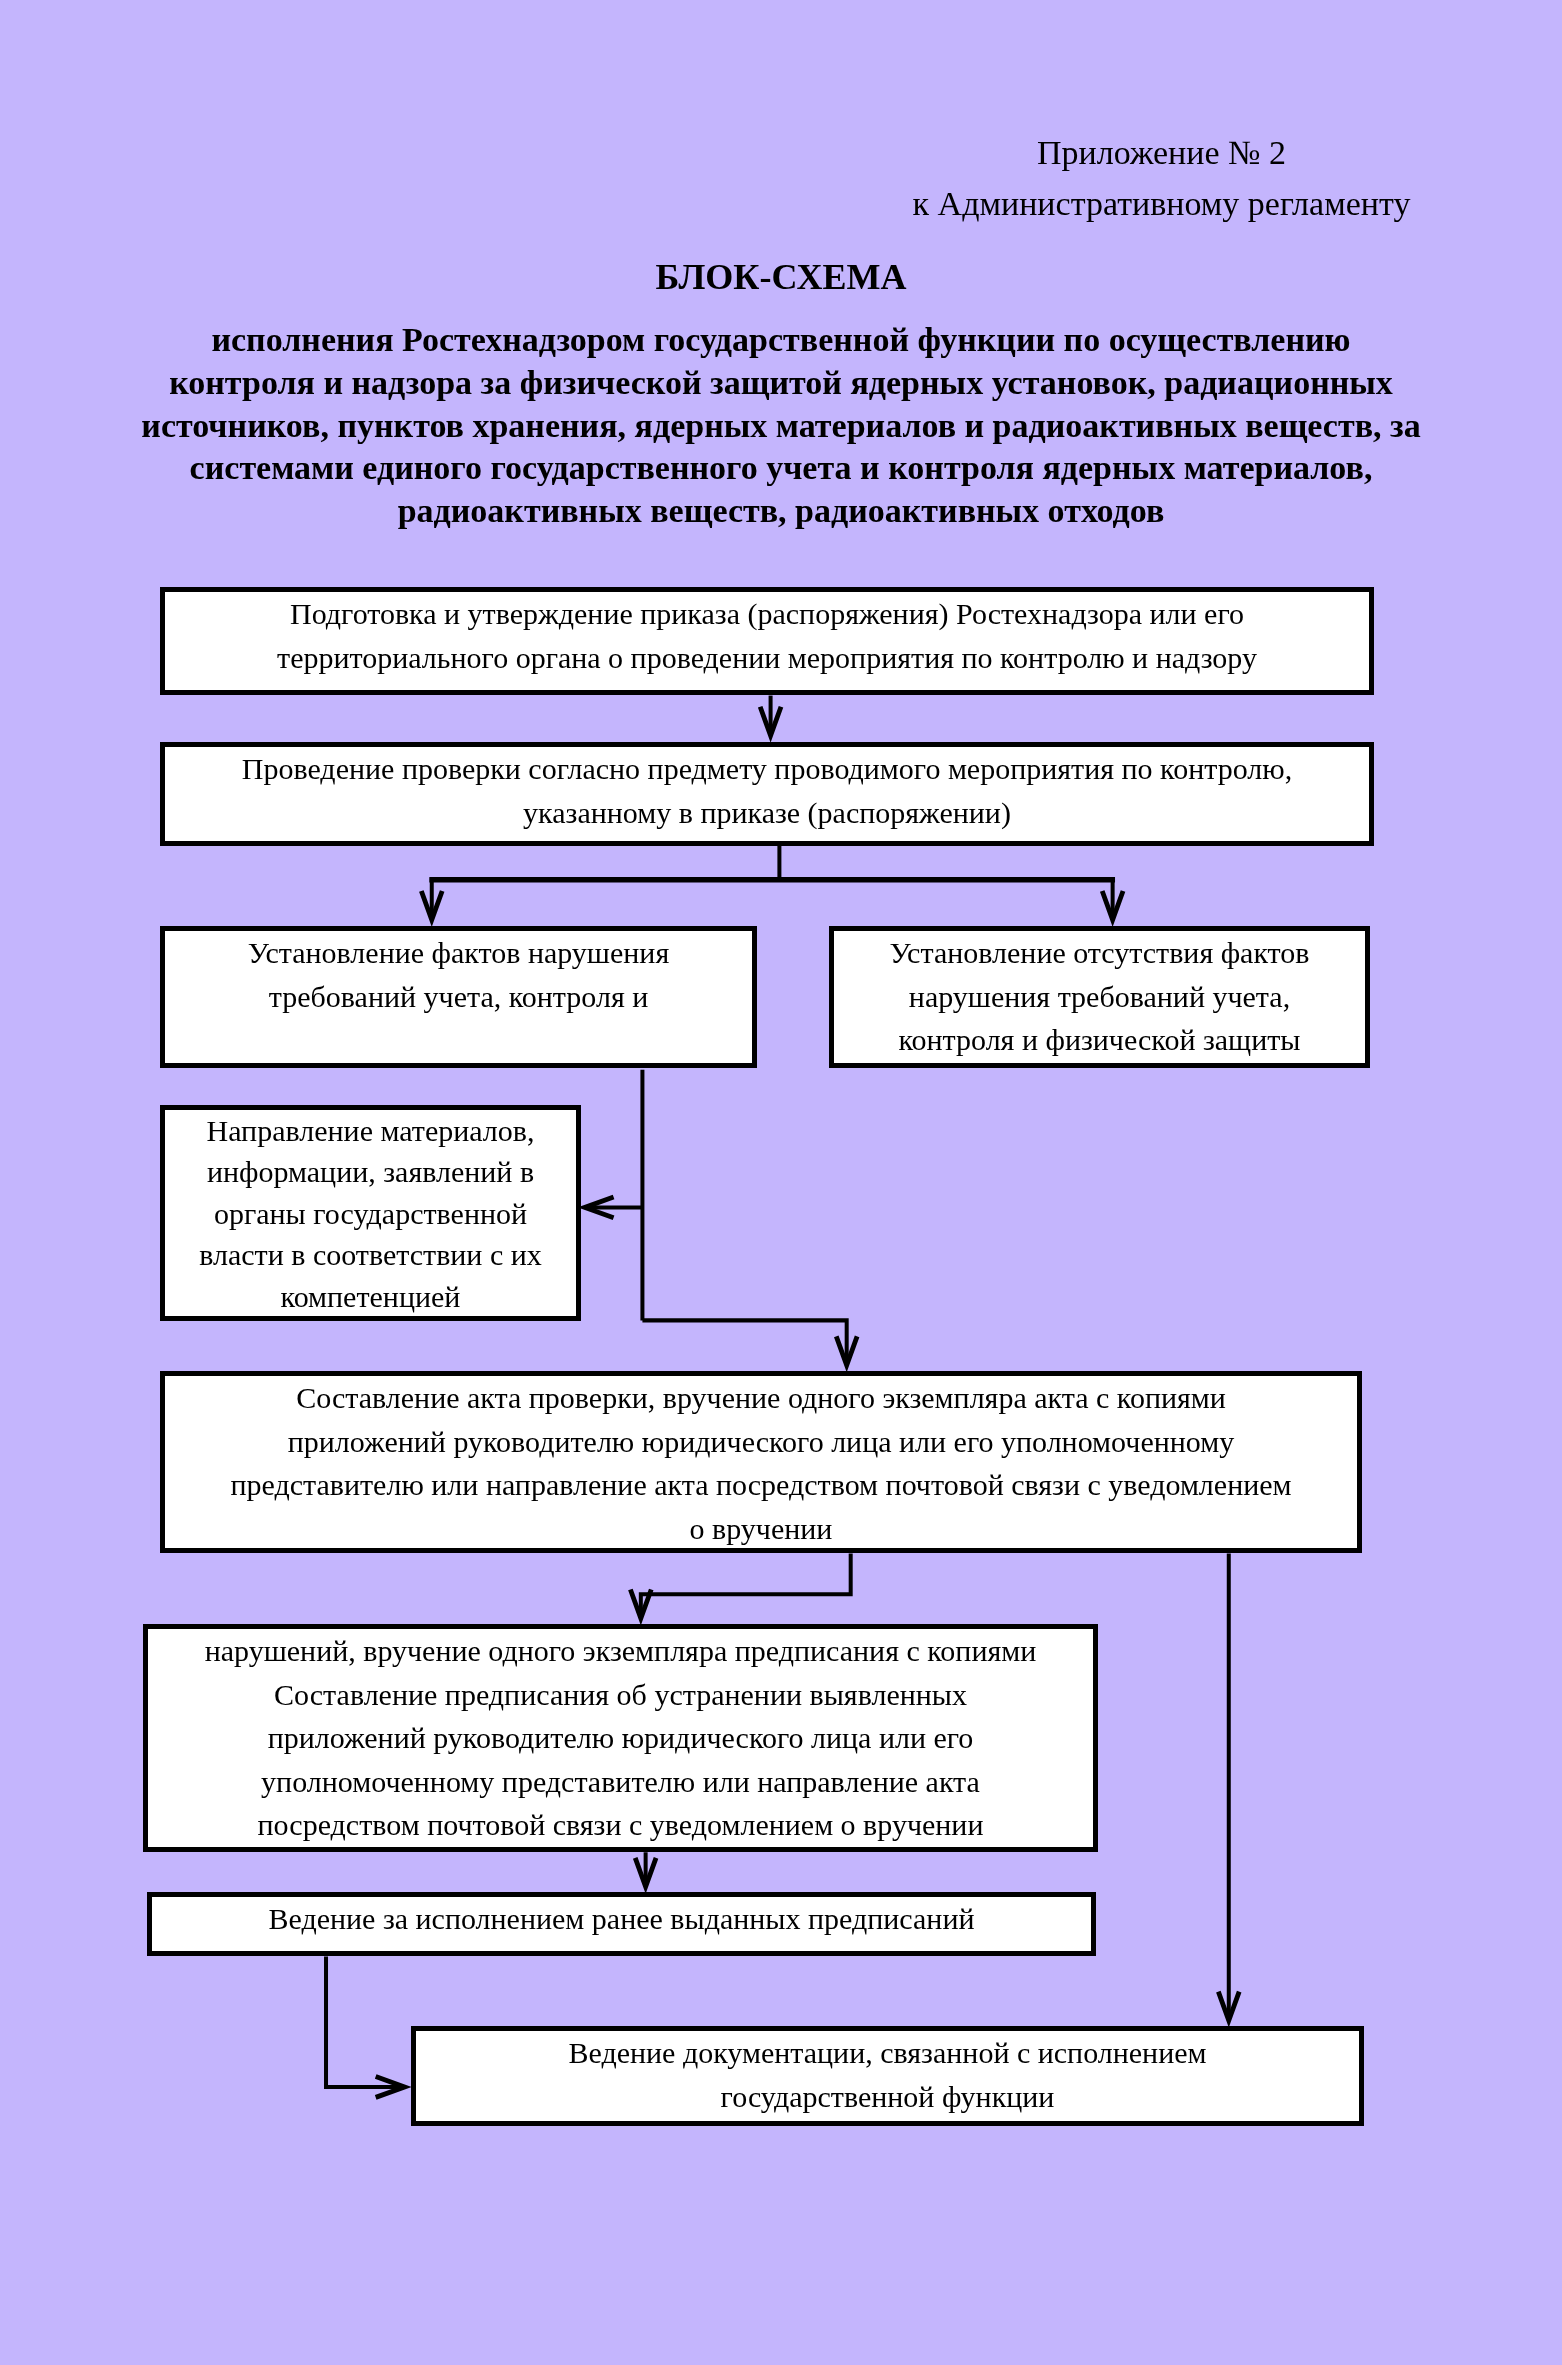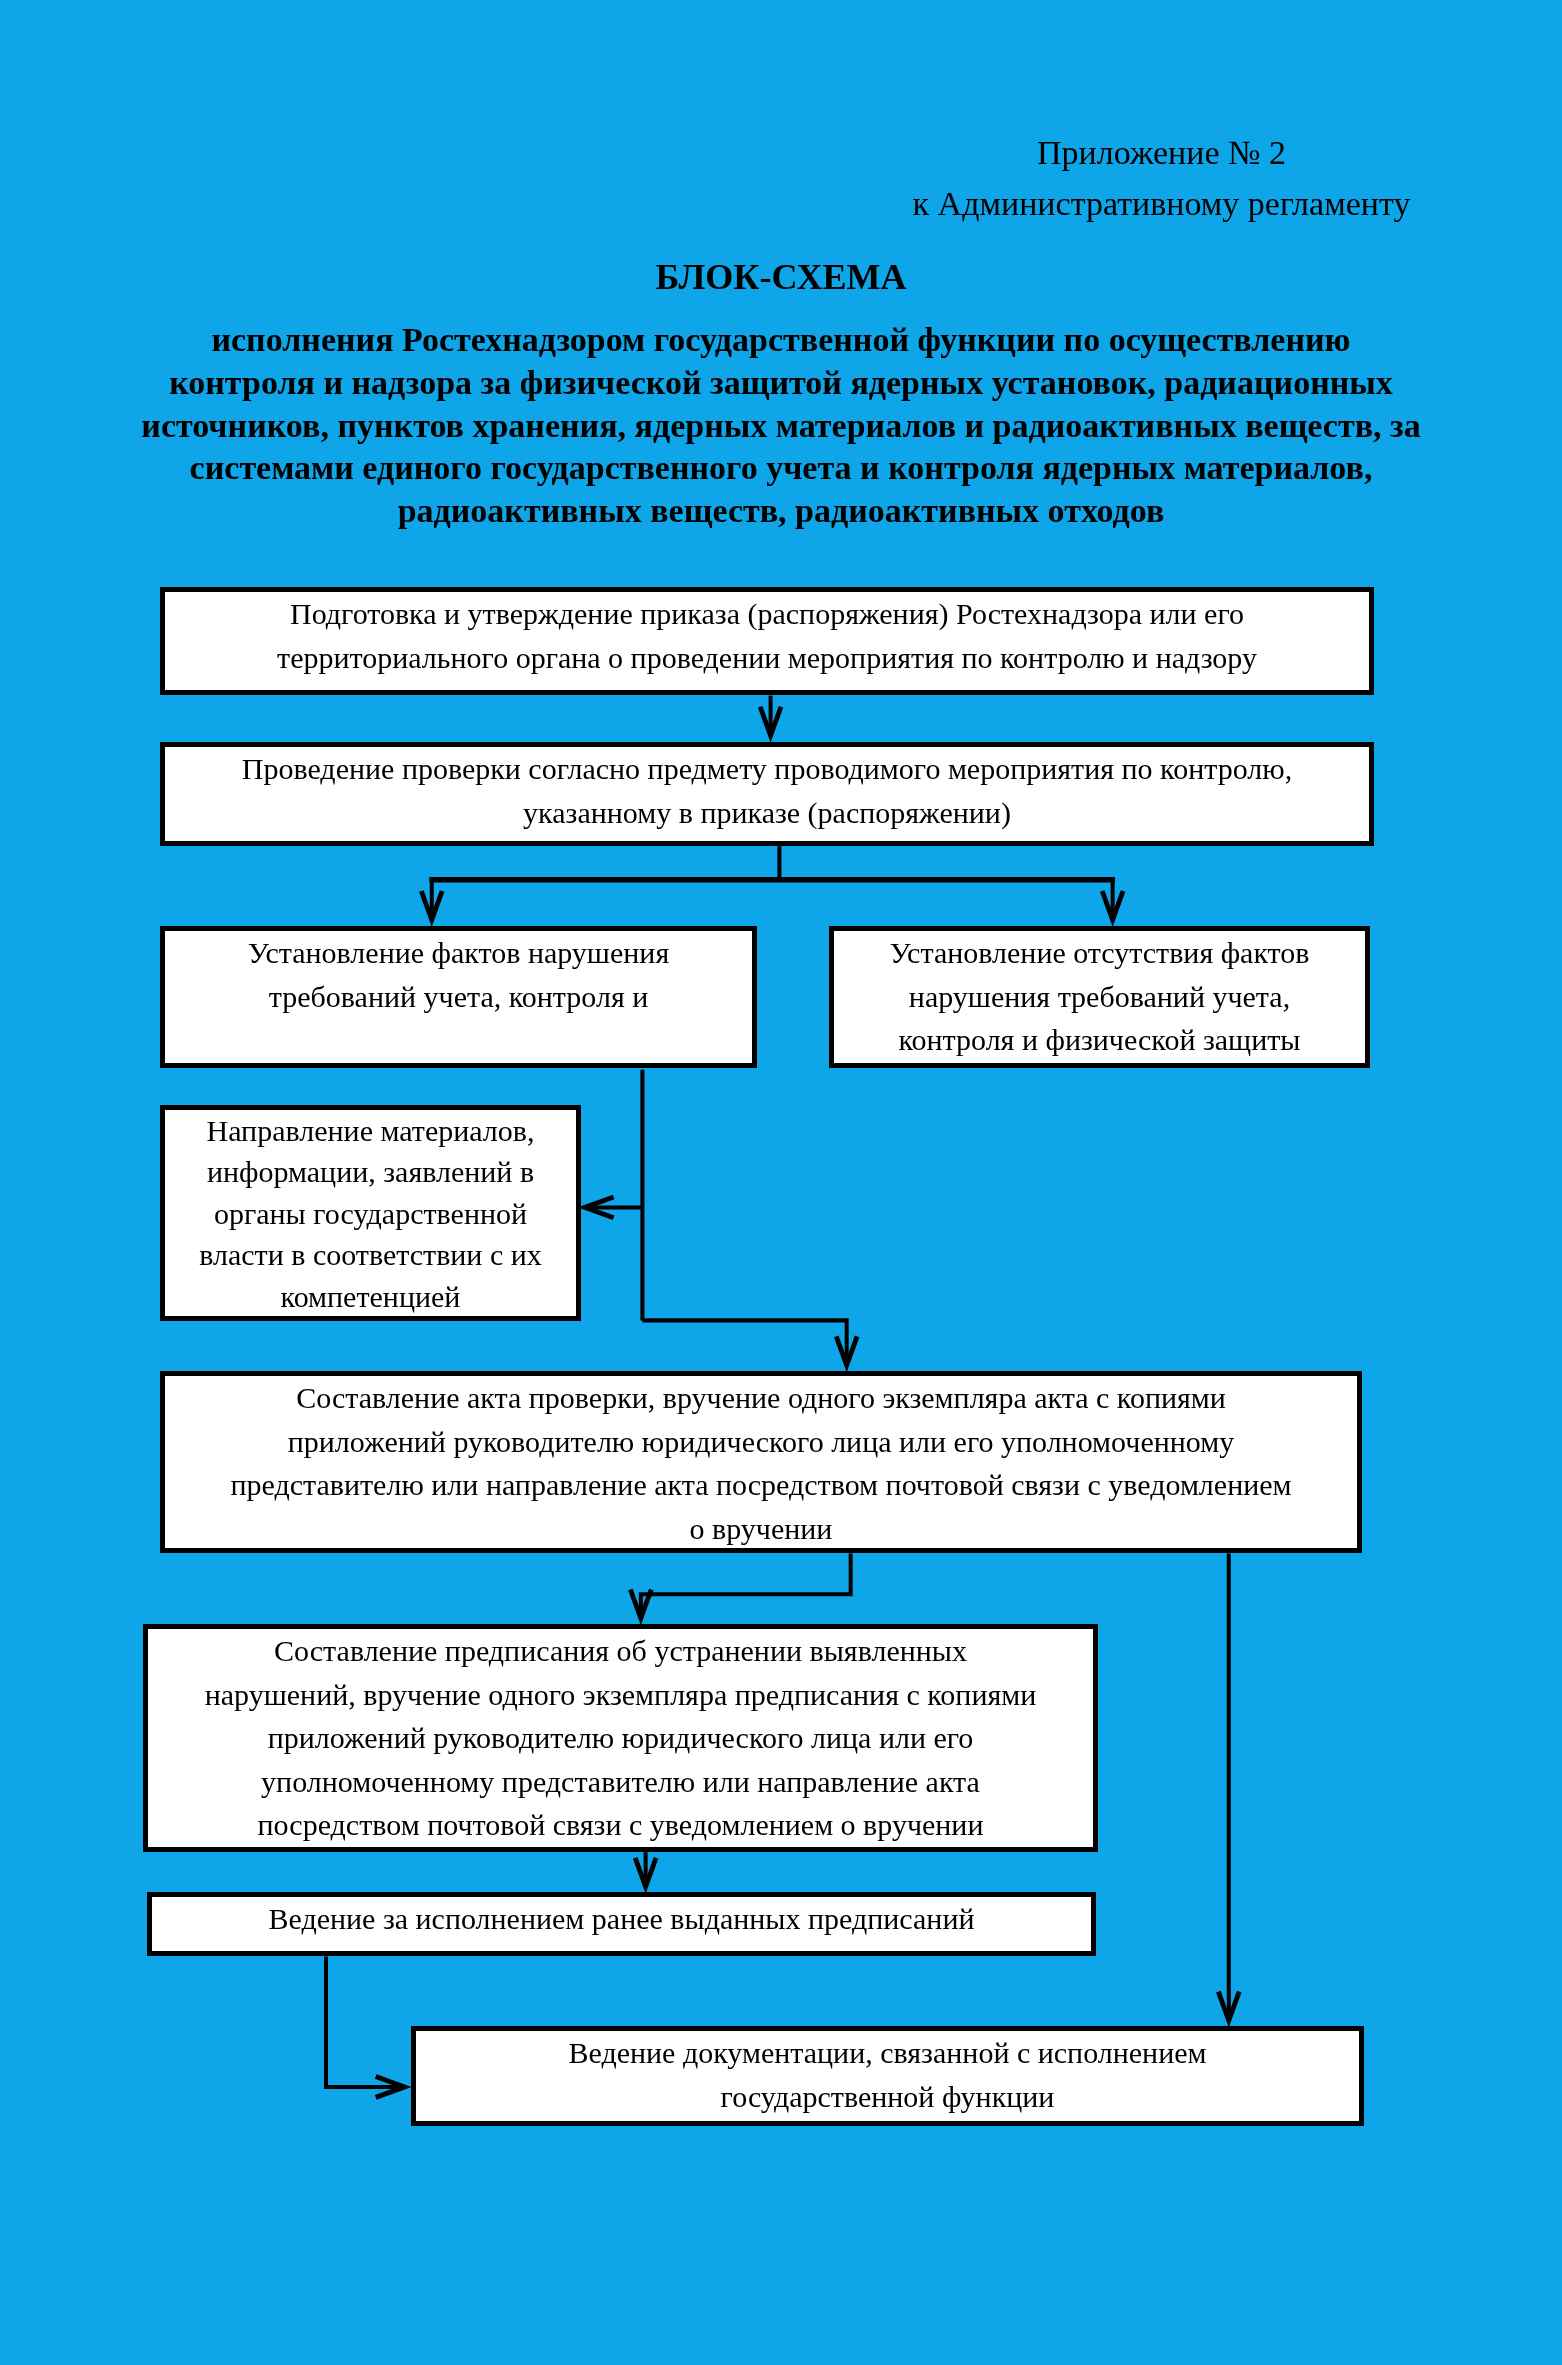--- a/index.html
+++ b/index.html
@@ -1,19 +1,19 @@
 <!DOCTYPE html>
 <html lang="ru" style="font-size:13px"><head>
 <meta charset="utf-8">
 <style>
   html,body{margin:0;padding:0;background:#e8e8e8;}
   .page{
     position:relative;
     width:1562px;height:2366px;
-    background:#0ea5e9;
+    background:#c4b5fd;
     font-family:"Liberation Serif","DejaVu Serif",serif;
     color:#000;
     overflow:hidden;
   }
   .annex{
     position:absolute;top:127px;right:112px;width:577px;
     text-align:center;font-size:34px;line-height:1.5;
   }
   .doc-title{
     position:absolute;top:256px;left:0;width:100%;
@@ -113,22 +113,22 @@
   </div>
 
   <div class="node" style="left:160px;top:1371px;width:1202px;height:182px;">
     <div>Составление акта проверки, вручение одного экземпляра акта с копиями</div>
     <div>приложений руководителю юридического лица или его уполномоченному</div>
     <div>представителю или направление акта посредством почтовой связи с уведомлением</div>
     <div>о вручении</div>
   </div>
 
   <div class="node" style="left:143px;top:1624px;width:955px;height:228px;">
+    <div>нарушений, вручение одного экземпляра предписания с копиями</div>
     <div>Составление предписания об устранении выявленных</div>
-    <div>нарушений, вручение одного экземпляра предписания с копиями</div>
     <div>приложений руководителю юридического лица или его</div>
     <div>уполномоченному представителю или направление акта</div>
     <div>посредством почтовой связи с уведомлением о вручении</div>
   </div>
 
   <div class="node" style="left:147px;top:1892px;width:949px;height:64px;">
     <div>Ведение за исполнением ранее выданных предписаний</div>
   </div>
 
   <div class="node" style="left:411px;top:2026px;width:953px;height:100px;">

